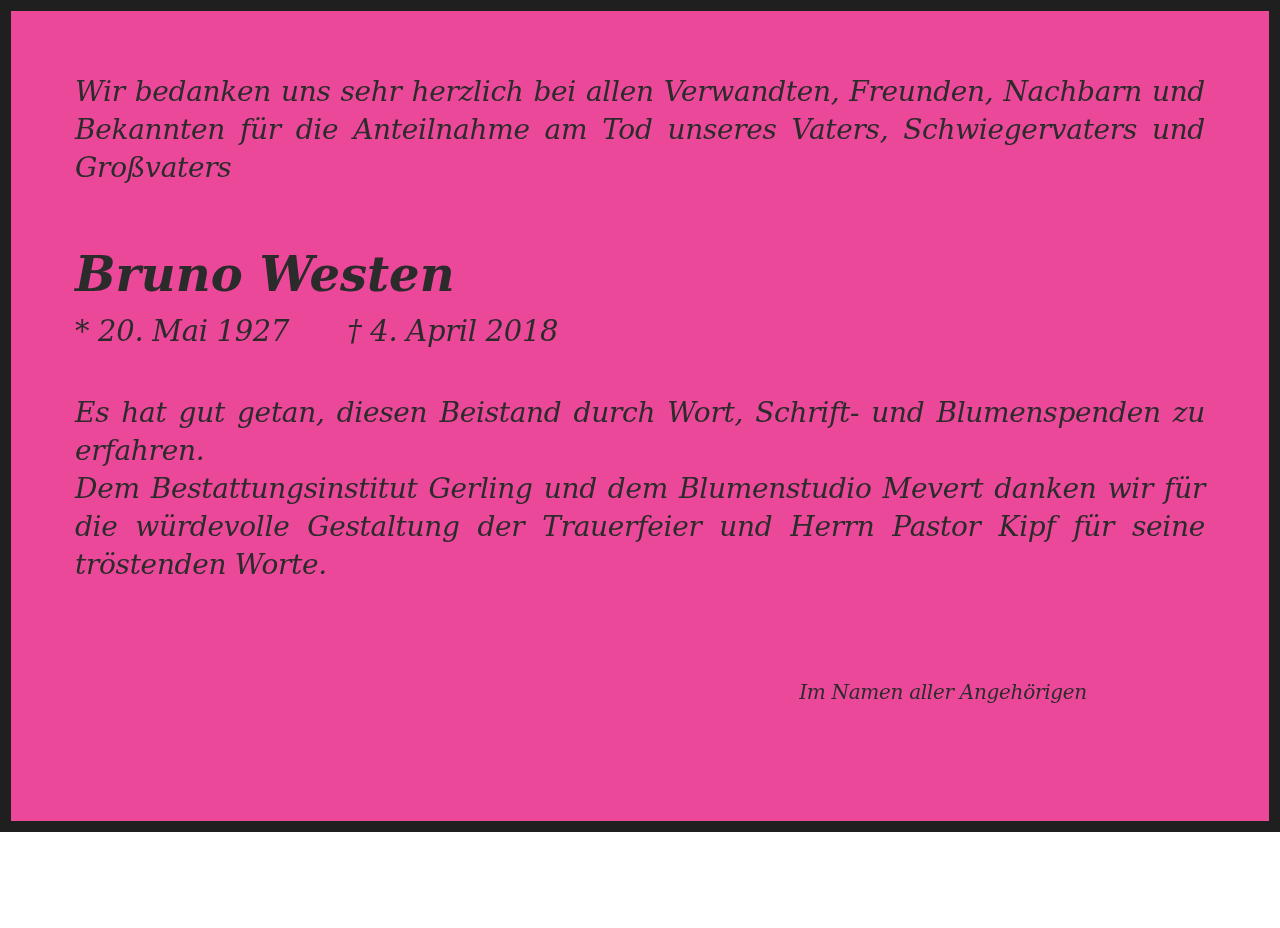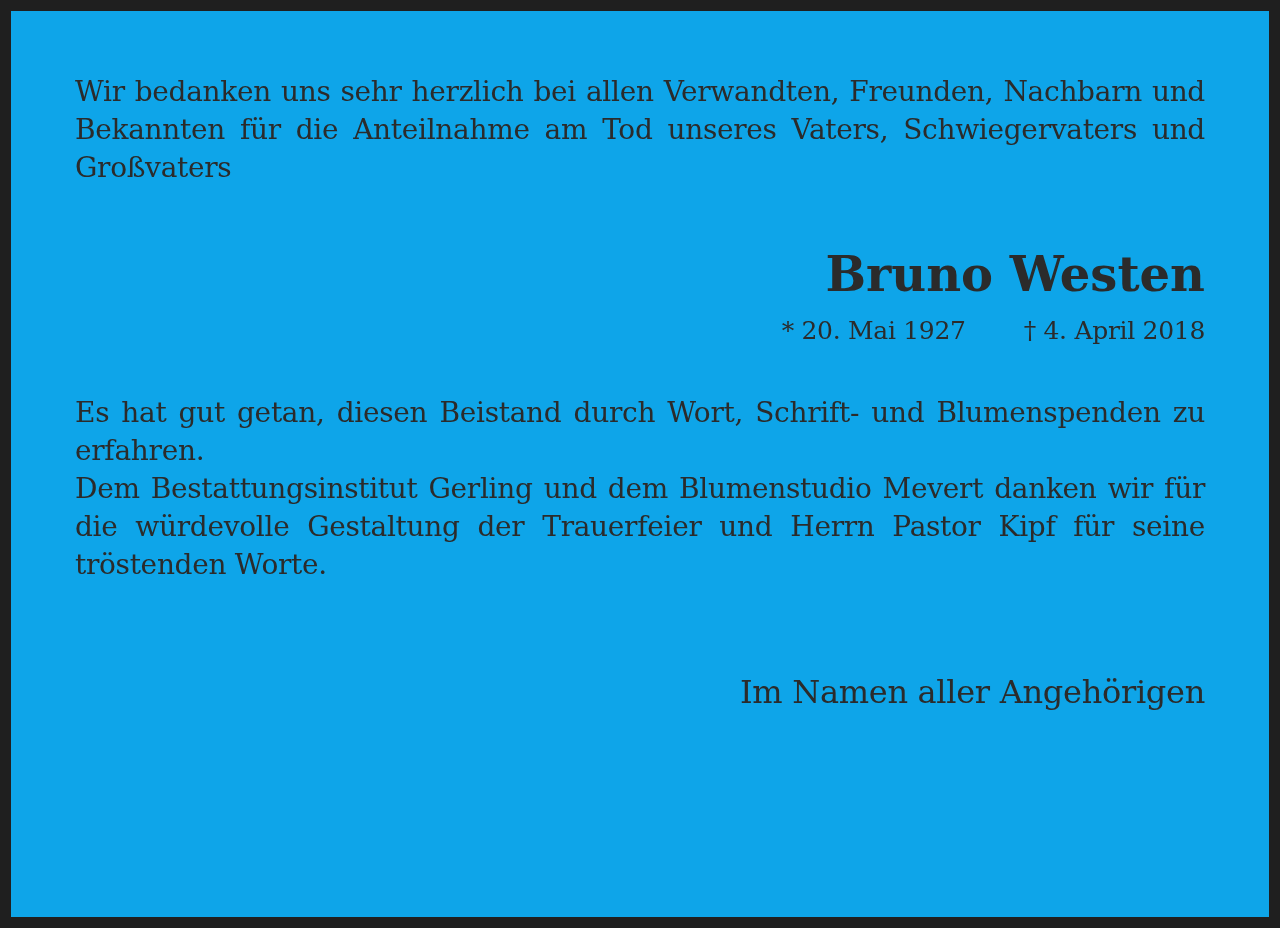--- a/index.html
+++ b/index.html
@@ -3,24 +3,25 @@
 <meta charset="utf-8">
 <style>
   html, body {
     margin: 0;
     padding: 0;
     background: #ffffff;
   }
   .frame {
     box-sizing: border-box;
     width: 1280px;
-    height: 928px;
+    height: 832px;
     border: 11px solid #1f1f1f;
-    background: #0ea5e9;
+    background: #ec4899;
     overflow: hidden;
+    font-style: italic;
   }
   .content {
     box-sizing: border-box;
     width: 100%;
     height: 100%;
     padding: 62px 64px 0 64px;
     font-family: "DejaVu Serif", "Liberation Serif", serif;
     color: #2b2b2b;
     letter-spacing: -0.3px;
   }
@@ -28,39 +29,39 @@
     font-size: 28px;
     line-height: 38px;
     text-align: justify;
     margin: 0;
   }
   .name {
     margin-top: 58px;
     font-size: 48px;
     line-height: 58px;
     font-weight: bold;
-    text-align: right;
+    text-align: left;
     letter-spacing: 0;
   }
   .dates {
     margin-top: 8px;
-    font-size: 25px;
+    font-size: 29px;
     line-height: 40px;
-    text-align: right;
+    text-align: left;
     white-space: nowrap;
   }
   .dates .birth { margin-right: 58px; }
   .para2 { margin-top: 43px; }
   .para3 { }
   .signature {
     margin-top: 86px;
     margin-left: 606px;
-    font-size: 32px;
+    font-size: 20px;
     line-height: 45px;
-    text-align: right;
+    text-align: center;
   }
   .signature .closing { font-weight: normal; }
   .signature .family  { font-weight: bold; }
 </style>
 </head>
 <body>
 
 <div class="frame">
   <div class="content">
 

